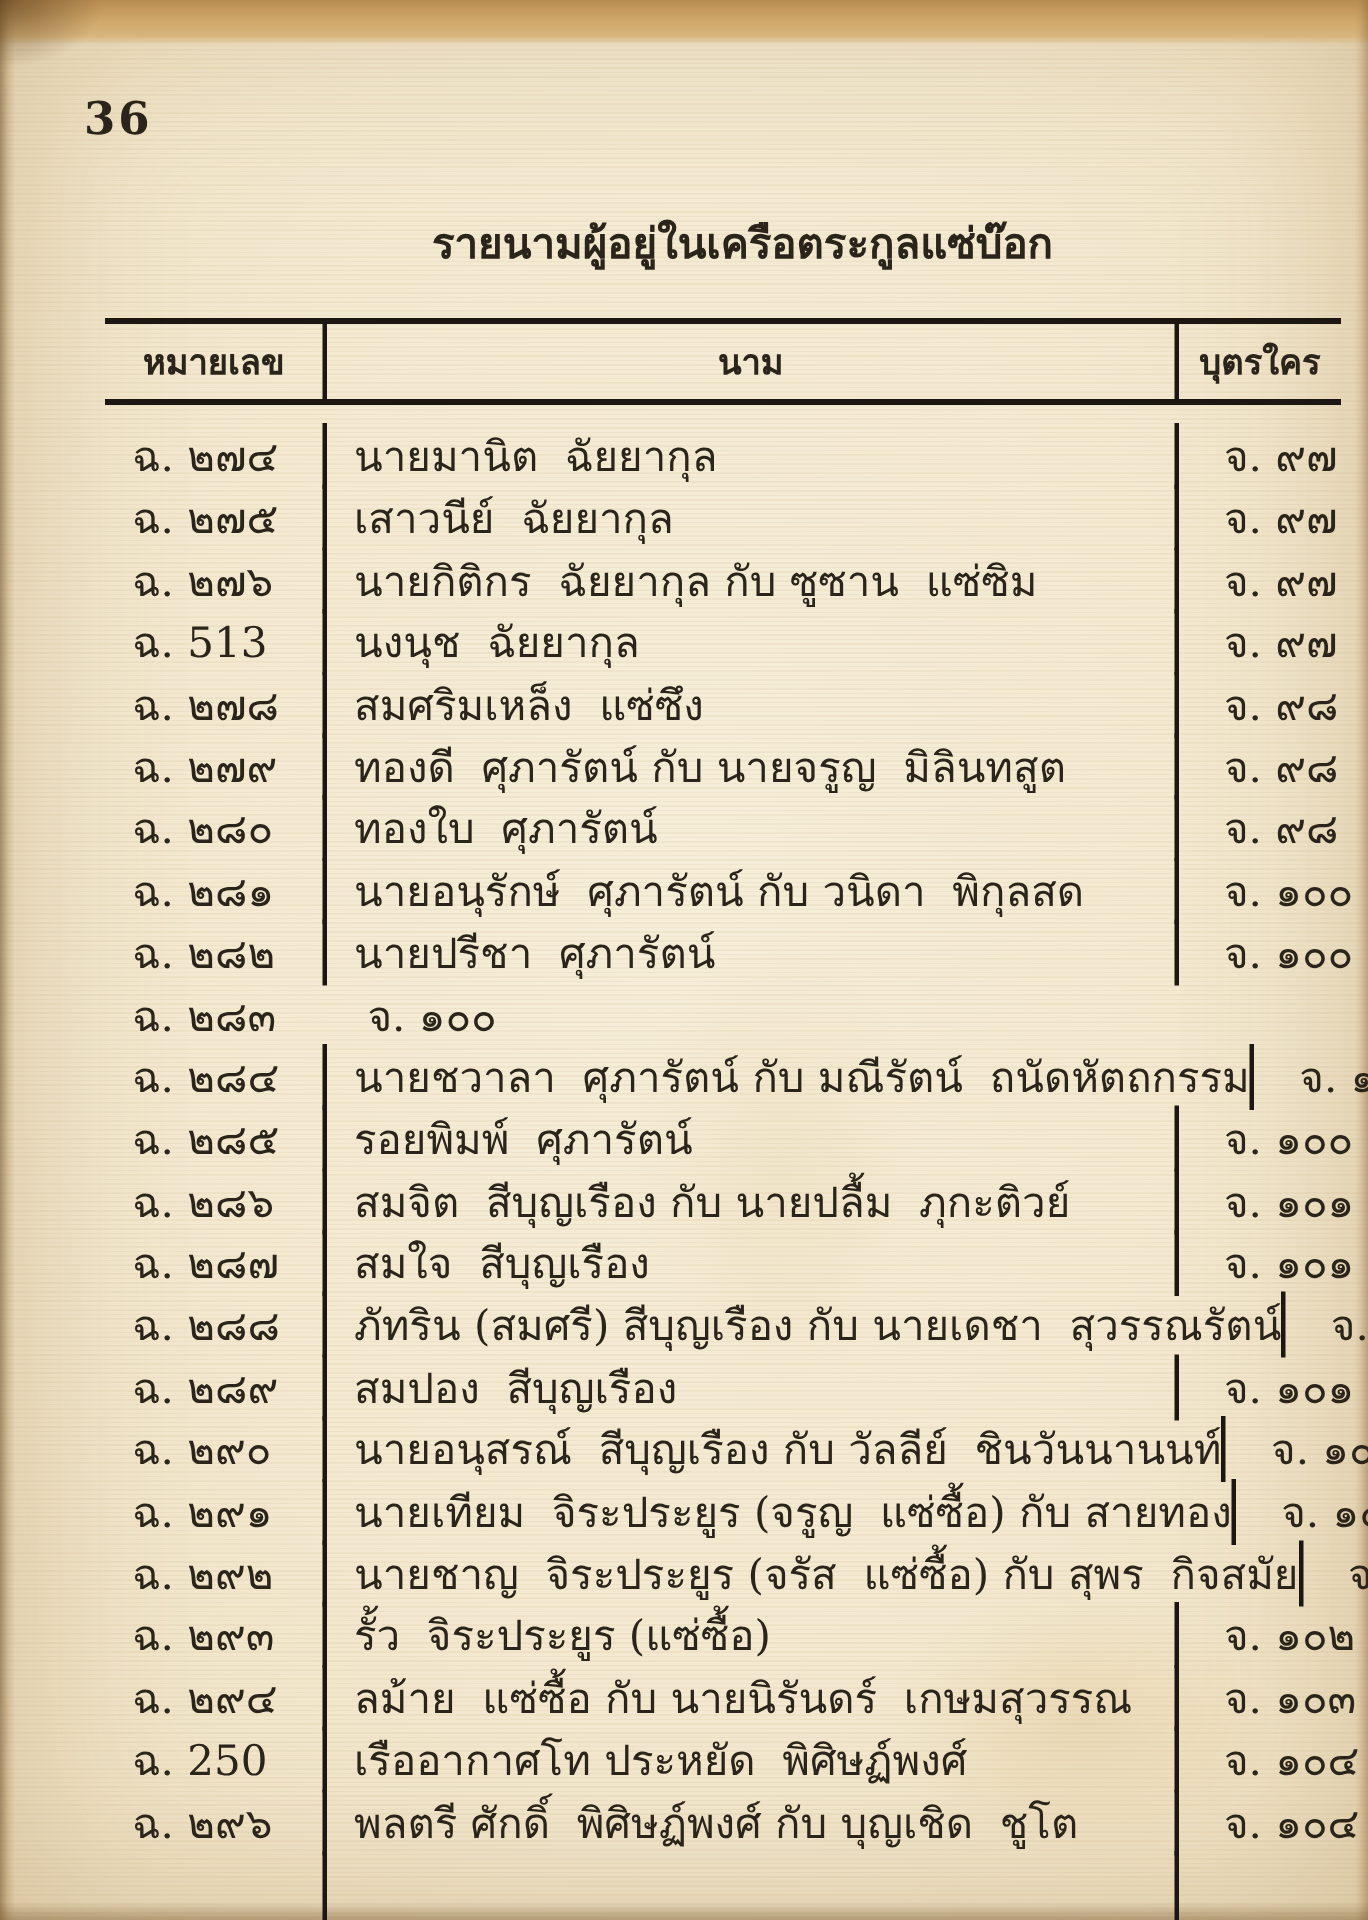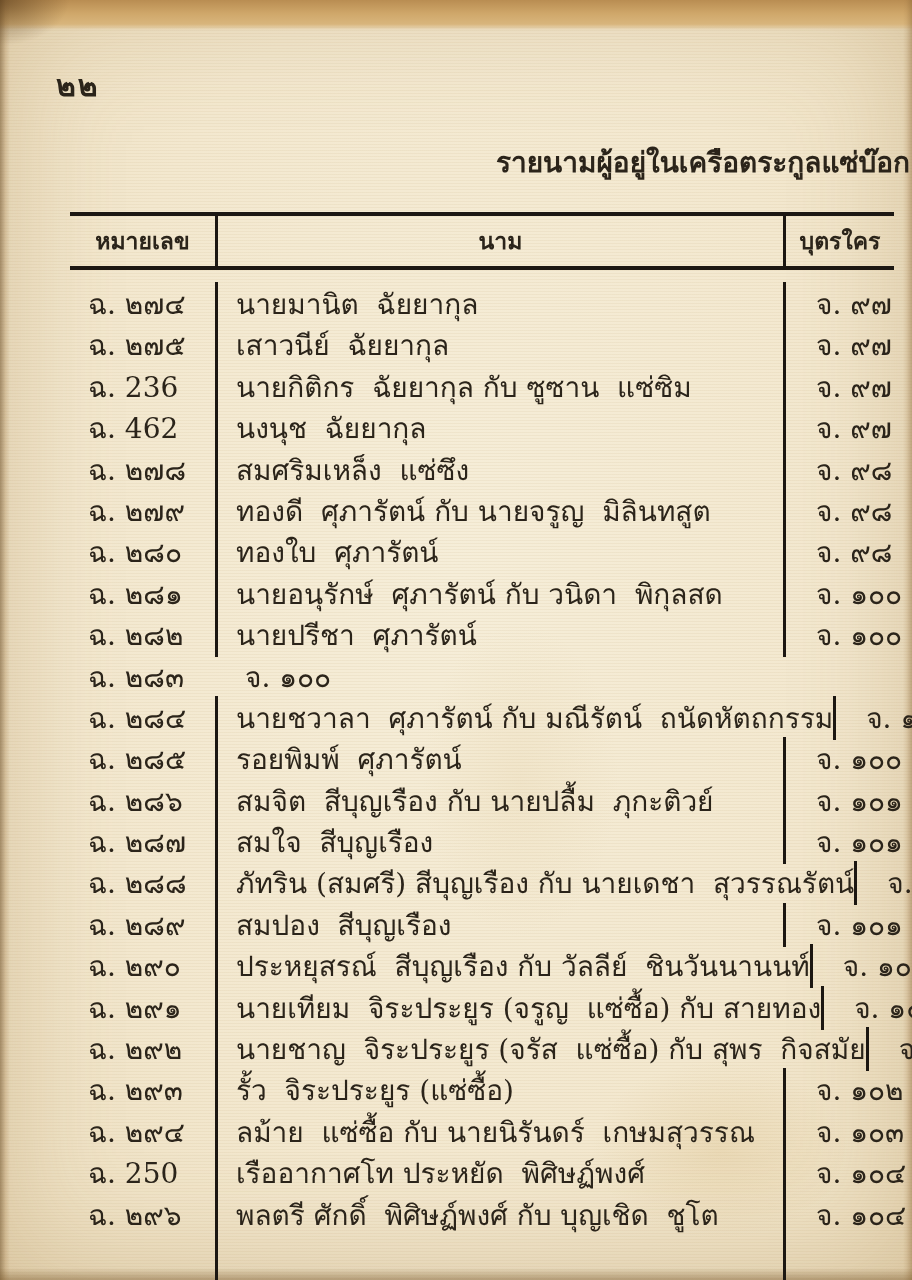--- a/index.html
+++ b/index.html
@@ -49,21 +49,21 @@
     background:radial-gradient(ellipse, rgba(205,168,100,0.20), rgba(205,168,100,0) 70%);}
   .stain2{position:absolute;left:420px;top:620px;width:200px;height:320px;
     background:radial-gradient(ellipse, rgba(210,180,120,0.12), rgba(210,180,120,0) 70%);}
 
   .page-number{
     position:absolute;left:56px;top:62px;
     font-size:30px;font-weight:bold;letter-spacing:2px;
   }
   .title{
     position:absolute;left:80px;top:140px;width:830px;
-    text-align:right;font-size:28px;font-weight:bold;
+    text-align:center;font-size:28px;font-weight:bold;
   }
 
   .tbl{
     position:absolute;left:70px;top:196px;width:824px;
     border-top:4px solid var(--line);
     margin-top:16px;
   }
   .grid-row{
     display:grid;
     grid-template-columns:145px 1fr 108px;
@@ -94,47 +94,47 @@
 
 <div class="paper"></div>
 <div class="edge-top"></div>
 <div class="edge-left"></div>
 <div class="edge-right"></div>
 <div class="edge-bottom"></div>
 <div class="corner-tl"></div>
 <div class="stain1"></div>
 <div class="stain2"></div>
 
-<div class="page-number">๒๒</div>
+<div class="page-number">36</div>
 <div class="title">รายนามผู้อยู่ในเครือตระกูลแซ่บ๊อก</div>
 
 <div class="tbl">
   <div class="grid-row hdr">
     <div class="c1">หมายเลข</div>
     <div class="c2">นาม</div>
     <div class="c3">บุตรใคร</div>
   </div>
   <div class="body-pad" id="tbody">
       <div class="grid-row row">
         <div class="c1">ฉ. ๒๗๔</div>
         <div class="c2">นายมานิต  ฉัยยากุล</div>
         <div class="c3">จ. ๙๗</div>
       </div>
       <div class="grid-row row">
         <div class="c1">ฉ. ๒๗๕</div>
         <div class="c2">เสาวนีย์  ฉัยยากุล</div>
         <div class="c3">จ. ๙๗</div>
       </div>
       <div class="grid-row row">
-        <div class="c1">ฉ. 236</div>
+        <div class="c1">ฉ. ๒๗๖</div>
         <div class="c2">นายกิติกร  ฉัยยากุล กับ ซูซาน  แซ่ซิม</div>
         <div class="c3">จ. ๙๗</div>
       </div>
       <div class="grid-row row">
-        <div class="c1">ฉ. 462</div>
+        <div class="c1">ฉ. 513</div>
         <div class="c2">นงนุช  ฉัยยากุล</div>
         <div class="c3">จ. ๙๗</div>
       </div>
       <div class="grid-row row">
         <div class="c1">ฉ. ๒๗๘</div>
         <div class="c2">สมศริมเหล็ง  แซ่ซึง</div>
         <div class="c3">จ. ๙๘</div>
       </div>
       <div class="grid-row row">
         <div class="c1">ฉ. ๒๗๙</div>
@@ -185,21 +185,21 @@
         <div class="c2">ภัทริน (สมศรี) สีบุญเรือง กับ นายเดชา  สุวรรณรัตน์</div>
         <div class="c3">จ. ๑๐๖</div>
       </div>
       <div class="grid-row row">
         <div class="c1">ฉ. ๒๘๙</div>
         <div class="c2">สมปอง  สีบุญเรือง</div>
         <div class="c3">จ. ๑๐๑</div>
       </div>
       <div class="grid-row row">
         <div class="c1">ฉ. ๒๙๐</div>
-        <div class="c2">ประหยุสรณ์  สีบุญเรือง กับ วัลลีย์  ชินวันนานนท์</div>
+        <div class="c2">นายอนุสรณ์  สีบุญเรือง กับ วัลลีย์  ชินวันนานนท์</div>
         <div class="c3">จ. ๑๐๑</div>
       </div>
       <div class="grid-row row">
         <div class="c1">ฉ. ๒๙๑</div>
         <div class="c2">นายเทียม  จิระประยูร (จรูญ  แซ่ซื้อ) กับ สายทอง</div>
         <div class="c3">จ. ๑๐๒</div>
       </div>
       <div class="grid-row row">
         <div class="c1">ฉ. ๒๙๒</div>
         <div class="c2">นายชาญ  จิระประยูร (จรัส  แซ่ซื้อ) กับ สุพร  กิจสมัย</div>

